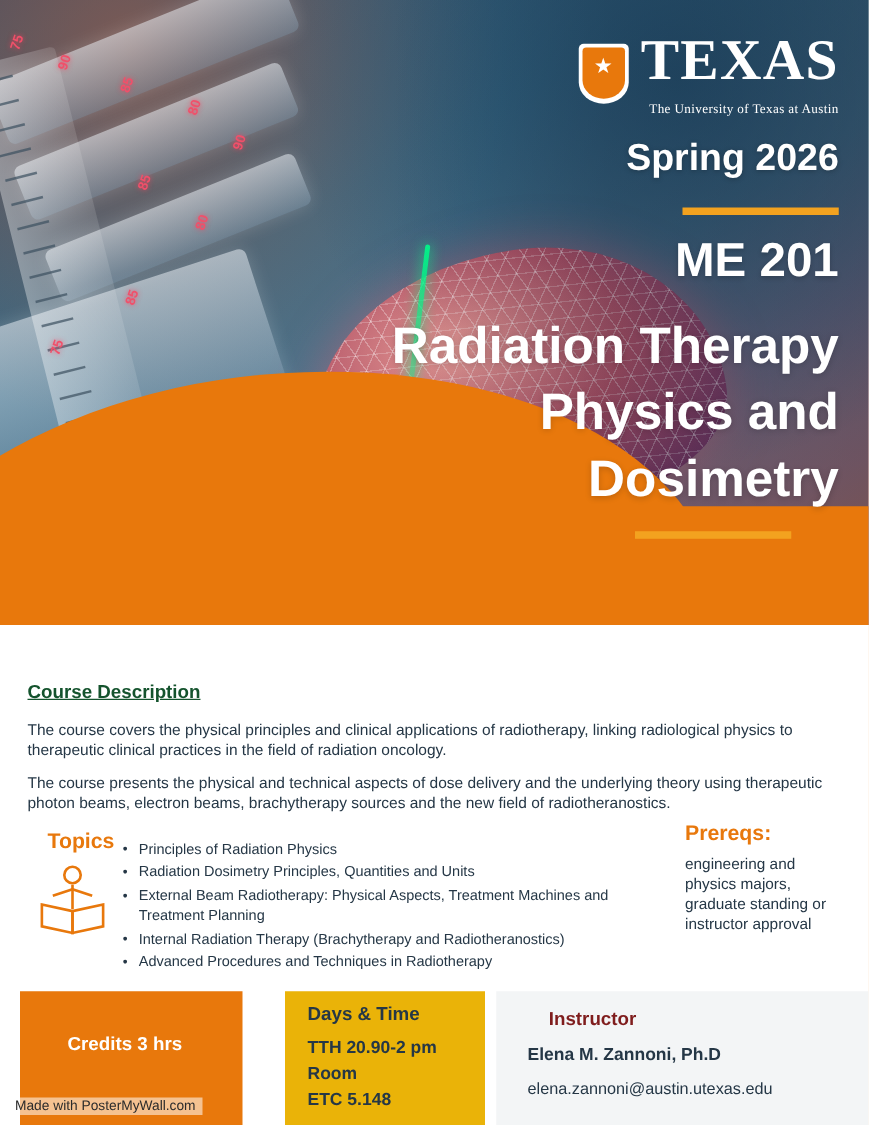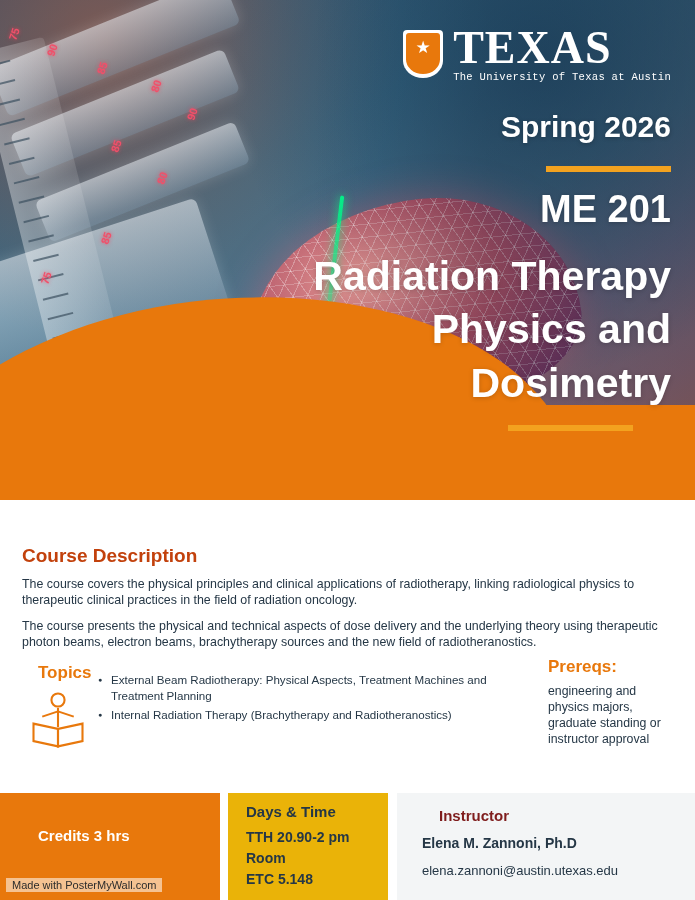--- a/index.html
+++ b/index.html
@@ -130,23 +130,23 @@
     content: "★";
     position:absolute; left: 0; right: 0; top: 9px;
     text-align:center; color: #ffffff; font-size: 17px; line-height: 1;
   }
   .ut-word {
     font-family: "Liberation Serif", serif;
     font-size: 46px; font-weight: bold; letter-spacing: 1px;
     line-height: 0.95; color: #ffffff;
   }
   .ut-sub {
-    font-family: Liberation Mono, monospace;
+    font-family: Liberation Serif, serif;
     font-size: 10.5px; color: #ffffff; letter-spacing: 0.3px;
-    margin-top: 1px;
+    text-align: right; margin-top: 12px;
   }
 
   .term {
     position:absolute; right: 24px; top: 110px;
     color: #ffffff; font-size: 30px; font-weight: bold;
     text-align: right;
     text-shadow: 0 1px 4px rgba(0,0,0,0.25);
   }
   .rule-top {
     position:absolute; right: 24px; top: 166px;
@@ -167,21 +167,21 @@
   .rule-bottom {
     position:absolute; right: 62px; top: 425px;
     width: 125px; height: 6px; background: #f3a21f;
   }
 
   
   .body-wrap { position:absolute; left:0; top: 500px; width: 695px; height: 400px; background: #fff; }
 
   .sec-title {
     position:absolute; left: 22px; top: 45px;
-    color: #c2410c; font-size: 19px; font-weight: bold;
+    color: #14532d; font-size: 15px; font-weight: bold; text-decoration: underline;
   }
   .desc {
     position:absolute; left: 22px; top: 76px; width: 640px;
     color: #253746; font-size: 12.4px; line-height: 1.32;
   }
   .desc p + p { margin-top: 9px; }
 
   .topics-title {
     position:absolute; left: 38px; top: 163px;
     color: #e8780c; font-size: 17px; font-weight: bold;
@@ -206,21 +206,21 @@
     color: #e8780c; font-size: 17px; font-weight: bold;
   }
   .prereq-body {
     position:absolute; left: 548px; top: 184px; width: 130px;
     color: #253746; font-size: 12.3px; line-height: 1.3;
   }
 
   
   .box { position:absolute; top: 293px; height: 107px; }
   .box-credits {
-    left: 0; width: 220px; background: #e8780c; padding-left: 12px;
+    left: 16px; width: 178px; background: #e8780c; padding-left: 12px;
   }
   .box-credits .label {
     position:absolute; left: 38px; top: 34px;
     color: #ffffff; font-size: 15px; font-weight: bold;
   }
   .box-days {
     left: 228px; width: 160px; background: #eab308;
   }
   .box-days .dt-head {
     position:absolute; left: 18px; top: 10px;
@@ -340,22 +340,25 @@
 
     <svg class="topics-icon" viewBox="0 0 64 66">
       <circle cx="32" cy="9" r="7.5" fill="none" stroke="#e8780c" stroke-width="2.4"></circle>
       <path d="M32 18 L32 40" fill="none" stroke="#e8780c" stroke-width="2.4"></path>
       <path d="M32 22 L14 28 M32 22 L50 28" fill="none" stroke="#e8780c" stroke-width="2.4"></path>
       <path d="M4 36 L32 42 L32 62 L4 56 Z" fill="none" stroke="#e8780c" stroke-width="2.4"></path>
       <path d="M60 36 L32 42 L32 62 L60 56 Z" fill="none" stroke="#e8780c" stroke-width="2.4"></path>
     </svg>
 
     <ul class="topics-list">
+      <li>Principles of Radiation Physics</li>
+      <li>Radiation Dosimetry Principles, Quantities and Units</li>
       <li>External Beam Radiotherapy: Physical Aspects, Treatment Machines and Treatment Planning</li>
       <li>Internal Radiation Therapy (Brachytherapy and Radiotheranostics)</li>
+      <li>Advanced Procedures and Techniques in Radiotherapy</li>
     </ul>
 
     <div class="prereq-title">Prereqs:</div>
     <div class="prereq-body">engineering and physics majors, graduate standing or instructor approval</div>
 
     <div class="box box-credits">
       <div class="label">Credits 3 hrs</div>
     </div>
 
     <div class="box box-days">

